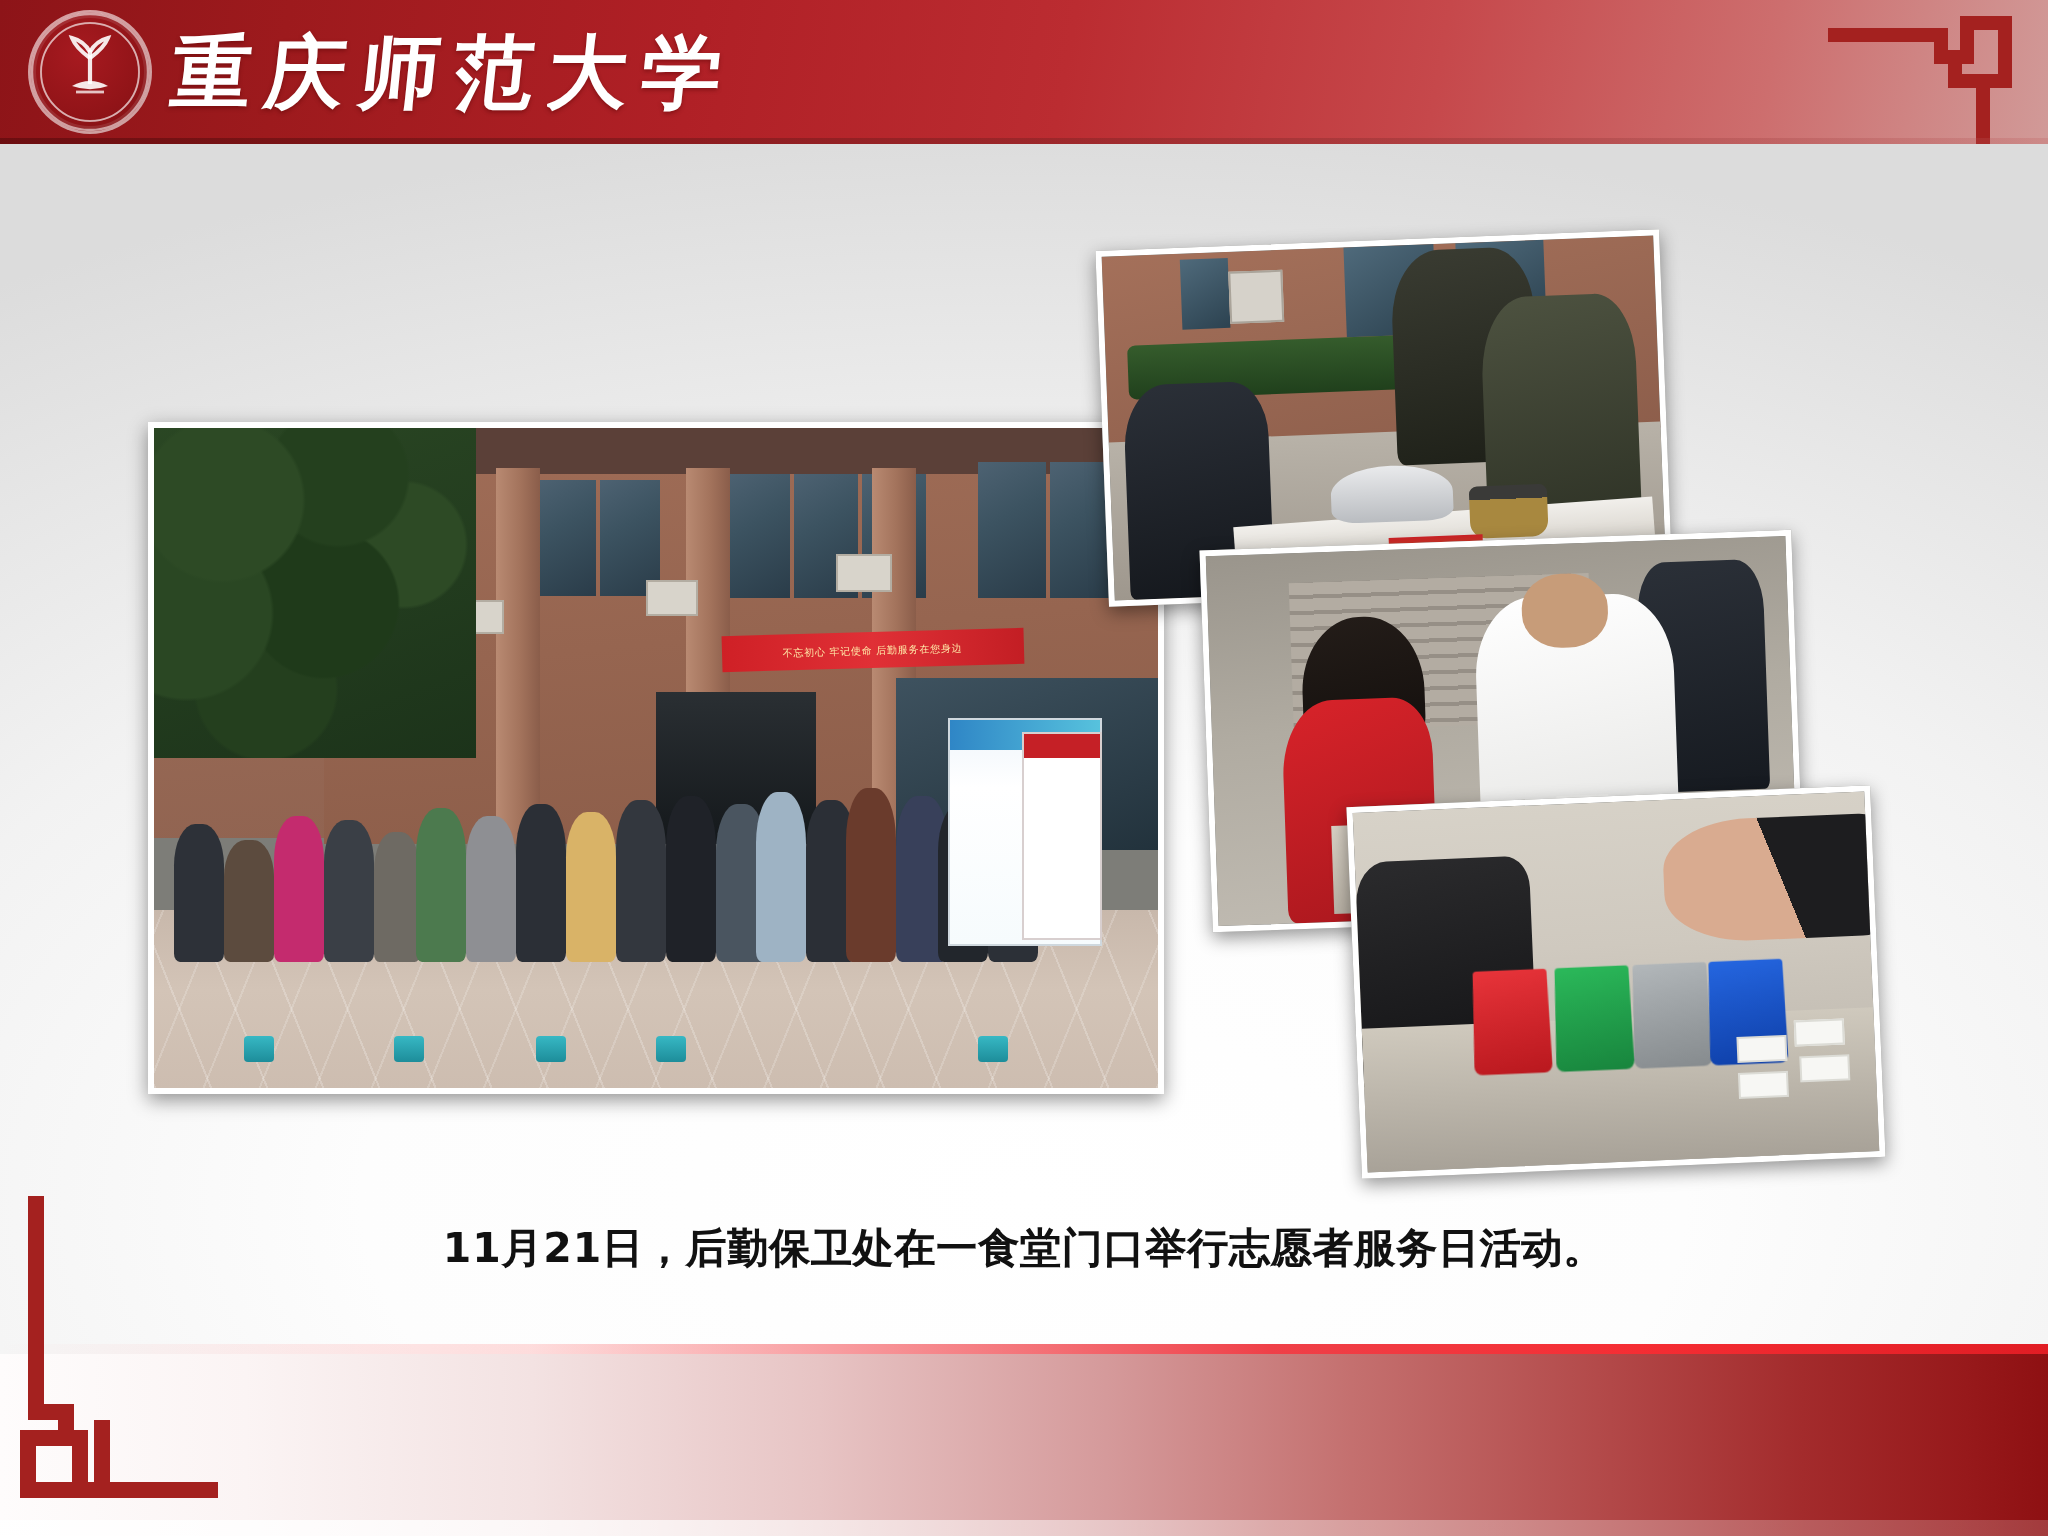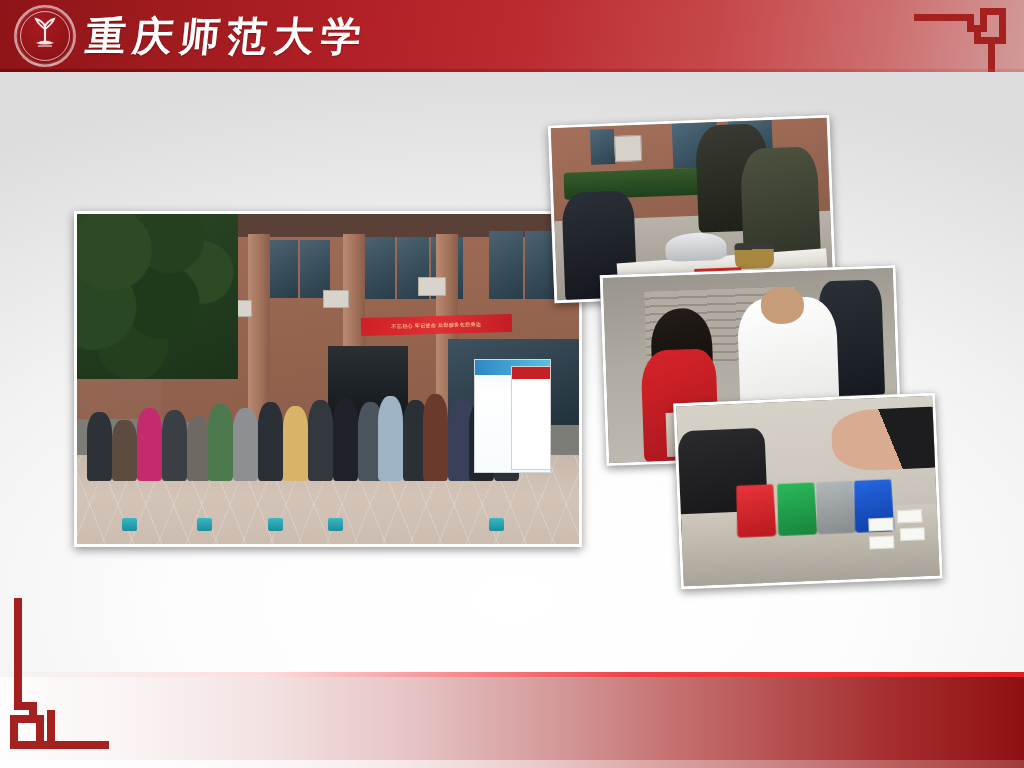--- a/index.html
+++ b/index.html
@@ -350,20 +350,21 @@
       <div class="bin" style="left:53%;background:linear-gradient(170deg,#b2b7ba,#868b8e);"></div>
       <div class="bin" style="left:68%;background:linear-gradient(170deg,#2566e0,#0e3fa8);"></div>
 
       <div class="card" style="right:6%;bottom:30%;width:9%;height:6%;"></div>
       <div class="card" style="right:17%;bottom:26%;width:9%;height:6%;"></div>
       <div class="card" style="right:5%;bottom:20%;width:9%;height:6%;"></div>
       <div class="card" style="right:17%;bottom:16%;width:9%;height:6%;"></div>
     </div>
   </div>
 
+  <div id="caption">11月21日，后勤保卫处在一食堂门口举行志愿者服务日活动。</div>
 
   <div id="foot-line"></div>
   <div id="foot-band"></div>
 
   <svg id="bl-orn" viewBox="0 0 130 160">
     <g fill="#a4211f">
       <rect x="4" y="0" width="8" height="112"></rect>
       <rect x="4" y="104" width="22" height="8"></rect>
       <rect x="19" y="104" width="8" height="16"></rect>
       <rect x="0" y="117" width="33" height="8"></rect>

